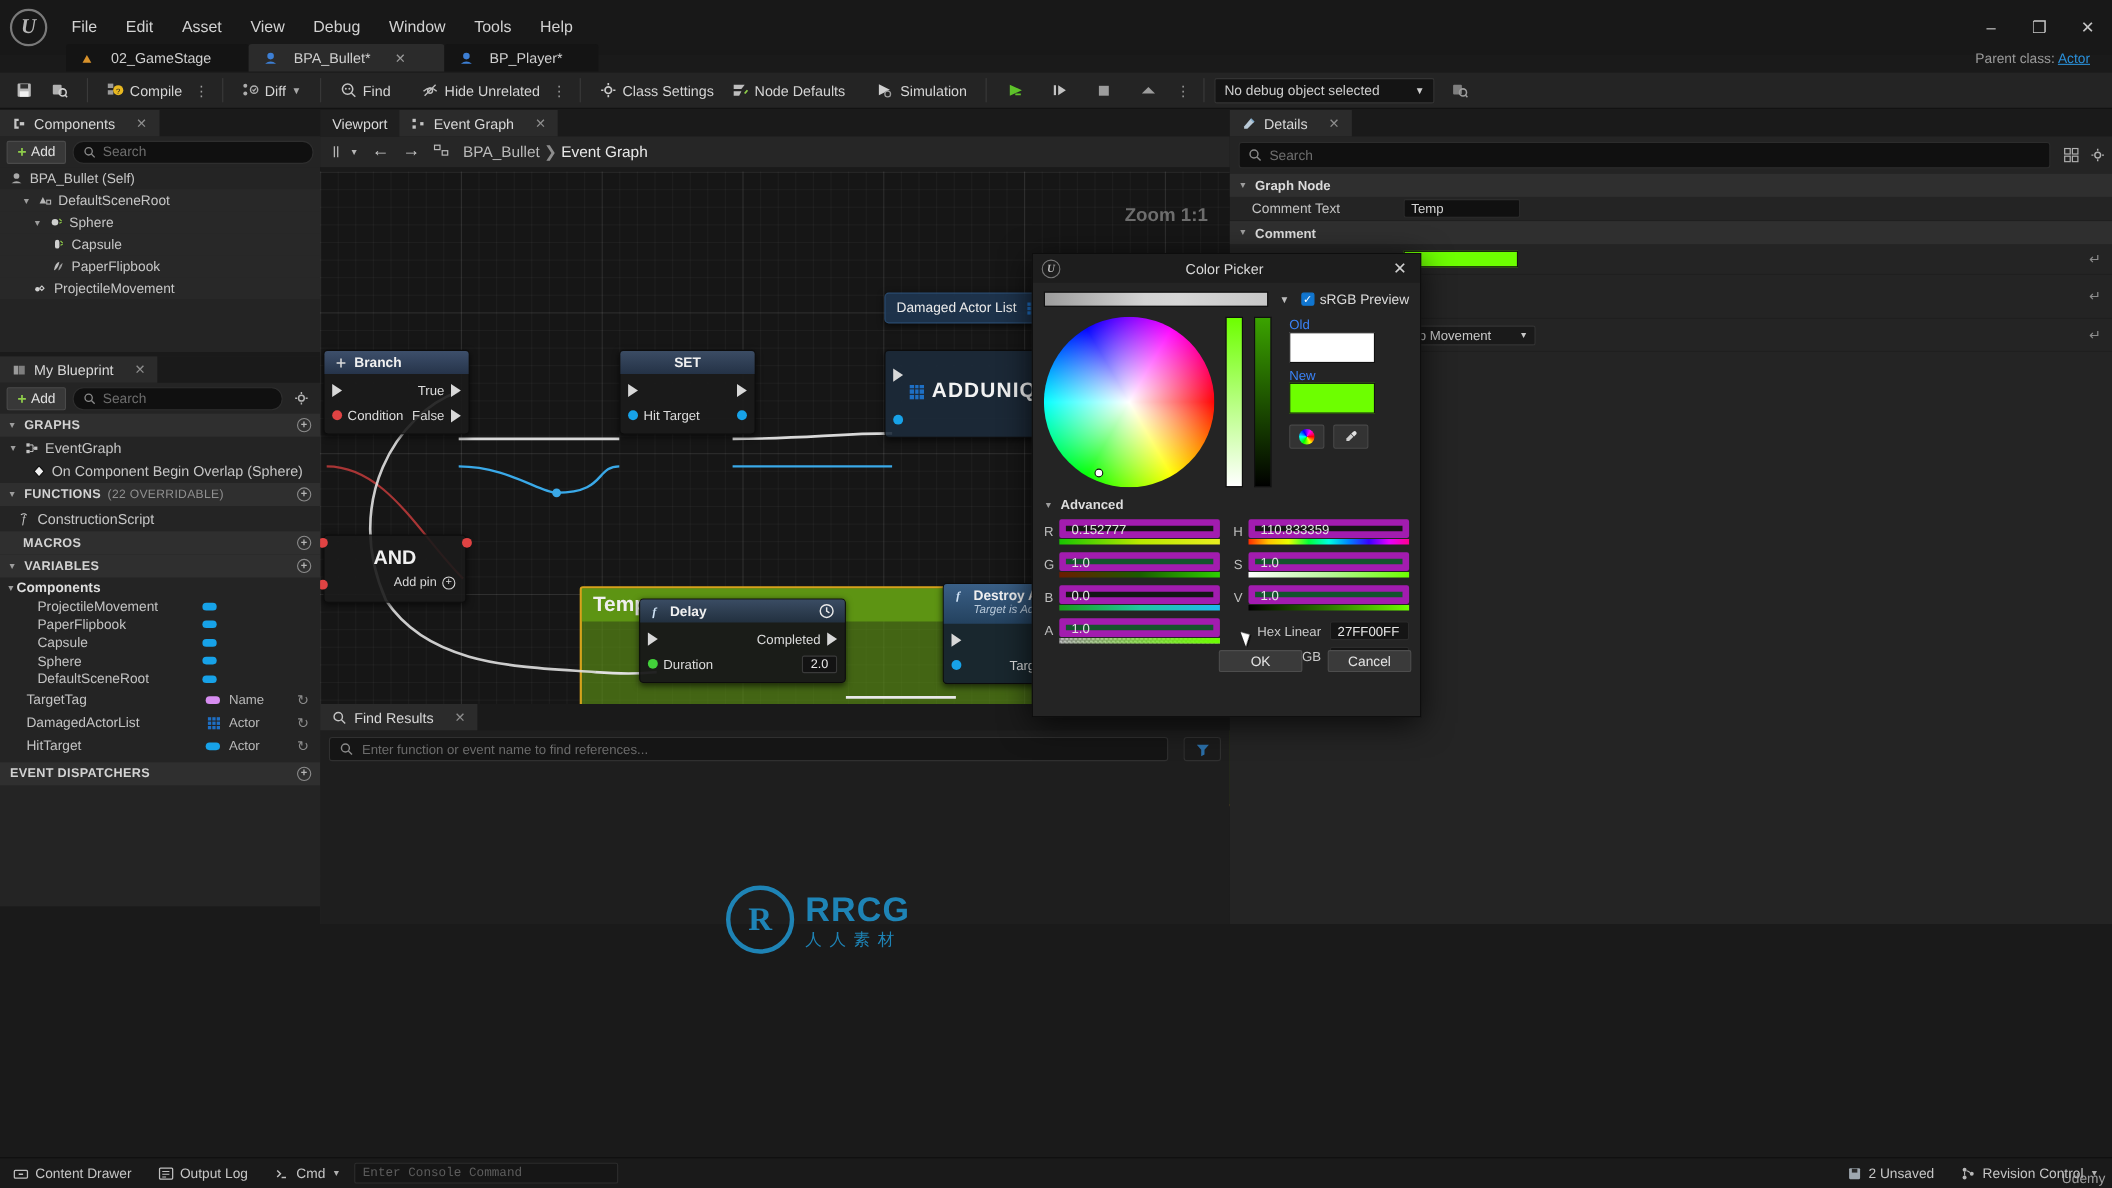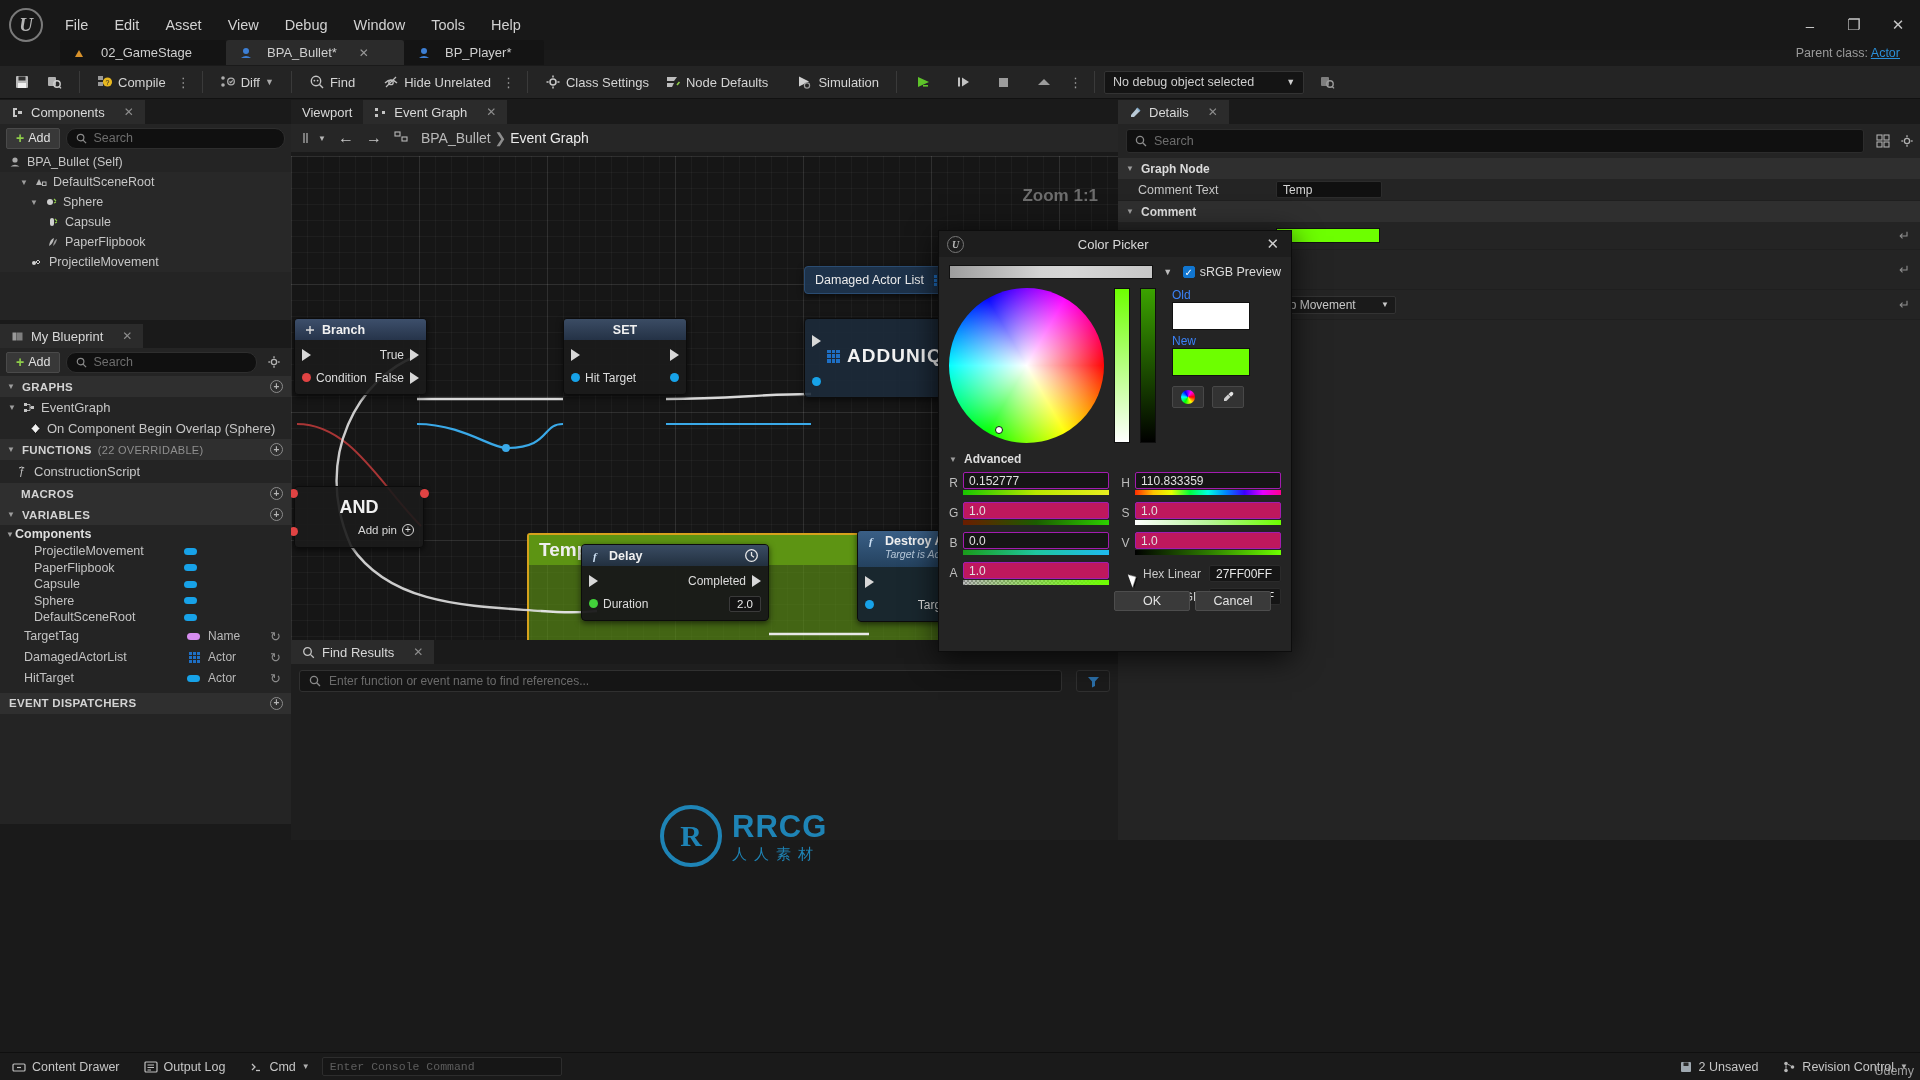--- a/index.html
+++ b/index.html
@@ -170,29 +170,29 @@
   .oldnew-label { font-size:12px; color:#3b82f6; }
   .oldnew { width:78px; height:28px; border:1px solid #111; }
   .cp-smallbtn { width:32px; height:22px; background:#333; border:1px solid #484848;
       border-radius:2px; display:flex; align-items:center; justify-content:center; }
   .wheel-mini { width:14px; height:14px; border-radius:50%;
       background:conic-gradient(from 90deg,#ff0000,#ffff00,#00ff00,#00ffff,#0000ff,#ff00ff,#ff0000); }
   .adv-head { display:flex; align-items:center; gap:6px; font-size:12px; font-weight:bold; color:#ddd; }
   .slider-wrap { margin-bottom:7px; display:flex; align-items:flex-start; gap:5px; }
   .slider-letter { width:9px; font-size:12px; color:#bdbdbd; padding-top:4px; text-align:center;}
   .slider-col { flex:1; }
-  .slider-val { height:17px; background:#151515; border:1px solid #a21caf; border-radius:2px;
+  .slider-val { height:17px; background:#151515; border:6px solid #a21caf; border-radius:2px;
       display:flex; align-items:center; padding:0 5px; font-size:12px; color:#e2e2e2; }
-  .slider-val.lite { background:#be185d; }
+  .slider-val.lite { background:#14532d; }
   .slider-track { height:5px; margin-top:1px; }
   .hexrow { display:flex; align-items:center; justify-content:flex-end; gap:8px; margin-bottom:6px; }
   .hex-label { font-size:12px; color:#c9c9c9; }
   .hex-input { width:72px; height:17px; background:#151515; border:1px solid #2b2b2b;
       border-radius:2px; display:flex; align-items:center; padding:0 6px; font-size:12px; color:#e6e6e6;}
-  .cp-footer { position:absolute; bottom:8px; right:20px; display:flex; gap:5px; }
+  .cp-footer { position:absolute; bottom:8px; right:8px; display:flex; gap:23px; }
   .cp-btn { width:76px; height:20px; background:#3a3a3a; border:1px solid #4d4d4d;
       border-radius:2px; display:flex; align-items:center; justify-content:center;
       font-size:12.5px; color:#e3e3e3; }
 
   
   .statusbar { position:absolute; left:0; bottom:0; width:1920px; height:28px; background:#1a1a1a;
       display:flex; align-items:center; border-top:1px solid #0f0f0f; font-size:12.5px; }
   .sb-item { display:flex; align-items:center; gap:6px; padding:0 12px; height:28px; color:#c6c6c6; }
   .console-input { width:240px; height:19px; background:#161616; border:1px solid #2d2d2d;
       border-radius:2px; padding:0 7px; font-family:"Liberation Mono", monospace;

